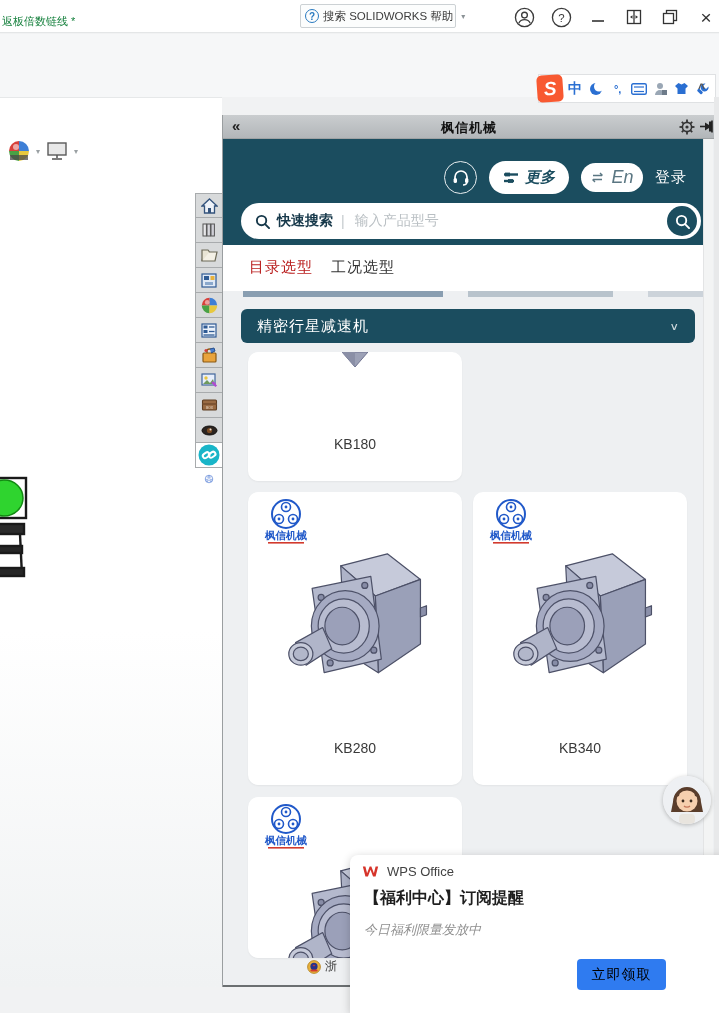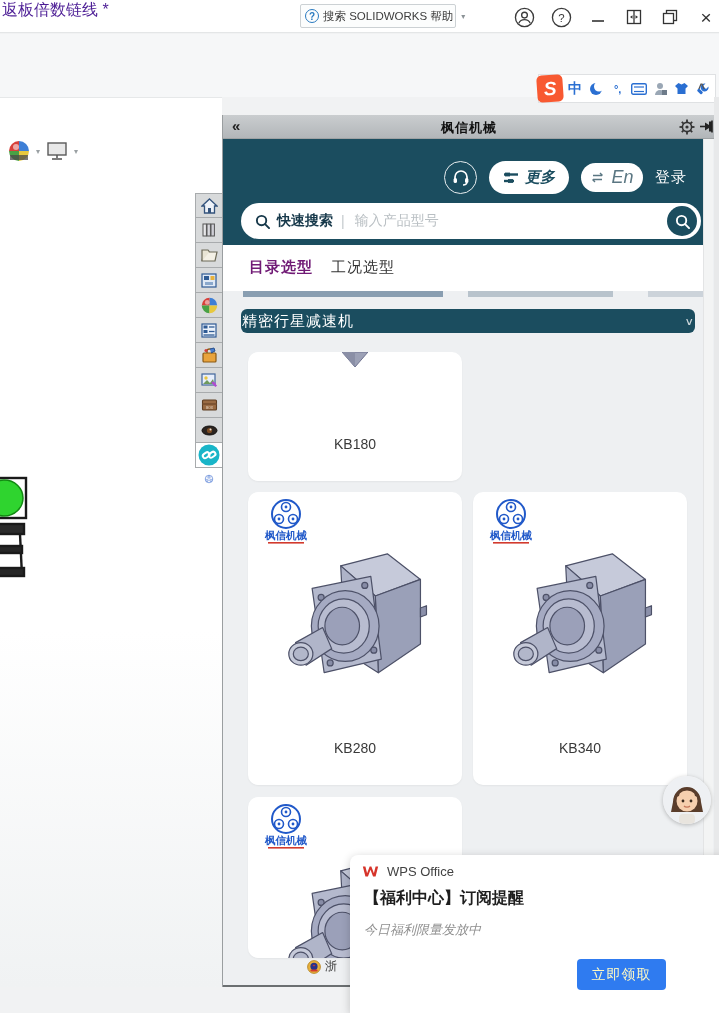--- a/index.html
+++ b/index.html
@@ -2,21 +2,21 @@
 <html><head>
 <meta charset="utf-8">
 <style>
   * { margin:0; padding:0; box-sizing:border-box; }
   html,body { background:#e9eaeb; }
   body { font-family:"Liberation Sans","DejaVu Sans",sans-serif; }
   #app { position:relative; width:719px; height:1013px; background:#f1f2f3; overflow:hidden; }
 
   
   .titlebar { position:absolute; left:0; top:0; width:719px; height:33px; background:#ffffff; border-bottom:1px solid #e4e6e7; }
-  .doc-title { position:absolute; left:2px; top:0; font-size:16px; color:#4c1d95; white-space:nowrap; }
+  .doc-title { position:absolute; left:2px; top:14px; font-size:11px; color:#15803d; white-space:nowrap; }
   .sw-search { position:absolute; left:300px; top:4px; width:156px; height:24px; background:#fcfdfd; border:1px solid #ccd1d4; border-radius:2px; display:flex; align-items:center; padding:0 4px; gap:4px; }
   .sw-search .qcirc { width:14px; height:14px; border:1.4px solid #2a7ac0; border-radius:50%; color:#2a7ac0; font-size:10px; font-weight:bold; display:flex; align-items:center; justify-content:center; flex:0 0 auto;}
   .sw-search .stext { font-size:11.5px; color:#3c3c3c; white-space:nowrap; flex:1; }
   .tb-ico { position:absolute; top:5px; width:24px; height:24px; display:flex; align-items:center; justify-content:center; }
   .closex { font-size:19px; color:#333; line-height:1; }
 
   
   .ribbon { position:absolute; left:0; top:34px; width:719px; height:63px; background:#f6f7f8; }
   .ribbon-chevron { position:absolute; right:14px; bottom:2px; font-size:12px; color:#555; font-weight:bold; }
   .ime-bar { position:absolute; left:538px; top:40px; width:178px; height:29px; background:#ffffff; border:1px solid #dfe1e3; display:flex; align-items:center; gap:2px; padding-right:2px; }
@@ -52,25 +52,25 @@
   .pill.lang { width:62px; height:29px; color:#5a7682; font-size:18px; }
   .login { color:#ffffff; font-size:15px; letter-spacing:1px; }
   .search-pill { position:absolute; left:18px; top:64px; width:460px; height:36px; background:#ffffff; border-radius:18px; display:flex; align-items:center; padding:0 4px 0 14px; }
   .sp-label { font-size:14px; font-weight:bold; color:#16384a; margin-left:7px; white-space:nowrap; }
   .sp-div { color:#c3c9cc; margin:0 10px 0 8px; font-size:14px; }
   .sp-placeholder { font-size:14px; color:#b9bfc3; flex:1; white-space:nowrap; }
   .sp-btn { width:30px; height:30px; background:#1b4d5f; border-radius:50%; display:flex; align-items:center; justify-content:center; flex:0 0 auto; }
 
   .tabs-row { position:absolute; left:0; top:130px; width:480px; height:46px; background:#ffffff; }
   .ptab { position:absolute; top:13px; font-size:15px; color:#333; letter-spacing:1px; }
-  .ptab.active { color:#701a75; font-weight:bold;text-align:center; }
+  .ptab.active { color:#b91c1c; font-weight:normal;text-align:center; }
   .ptab-underline { position:absolute; left:26px; top:42px; width:64px; height:3px; background:#1b4d5f; }
   .frag { position:absolute; height:6px; top:176px; background:#aab8c2; opacity:.8; }
 
-  .dropdown { position:absolute; left:18px; top:194px; width:454px; height:24px; background:#1b4d5f; border-radius:6px; display:flex; align-items:center; padding:0 1px; color:#fff; }
+  .dropdown { position:absolute; left:18px; top:194px; width:454px; height:34px; background:#1b4d5f; border-radius:6px; display:flex; align-items:center; padding:0 16px; color:#fff; }
   .dd-text { font-size:15px; letter-spacing:1px; flex:1; }
   .dd-chev { color:#cfd8dc; font-size:13px; transform:scaleY(.8); }
 
   .card { position:absolute; width:214px; background:#ffffff; border-radius:10px; box-shadow:0 1px 2px rgba(0,0,0,.05); overflow:hidden; }
   .card .model { position:absolute; left:0; width:100%; text-align:center; font-size:14px; color:#3a3a3a; }
   .card .fxlogo { position:absolute; left:12px; top:5px; }
   .card .gbox { position:absolute; left:28px; top:36px; }
   .tipshape { position:absolute; left:94px; top:0; }
 
   .p-footer { position:absolute; left:84px; top:843px; display:flex; align-items:center; gap:4px; }
@@ -83,21 +83,21 @@
   .avatar { position:absolute; left:663px; top:776px; width:48px; height:48px; border-radius:50%; background:#f4f5f7; box-shadow:0 1px 4px rgba(0,0,0,.25); overflow:hidden; z-index:30; }
 
   
   .wps { position:absolute; left:350px; top:855px; width:412px; height:158px; background:#ffffff; border-radius:8px 8px 0 0; box-shadow:0 2px 10px rgba(0,0,0,.2); z-index:40; }
   .wps-head { position:absolute; left:12px; top:9px; display:flex; align-items:center; gap:8px; }
   .wps-w { width:17px; height:15px; }
   .wps-app { font-size:13px; color:#424242; }
   .wps-close { position:absolute; right:16px; top:6px; font-size:17px; color:#666; }
   .wps-title { position:absolute; left:14px; top:33px; font-size:16px; font-weight:bold; color:#1f1f1f; }
   .wps-body { position:absolute; left:14px; top:66px; font-size:13px; color:#8f8f8f;font-style:italic; }
-  .wps-btn { position:absolute; left:227px; top:104px; width:89px; height:31px; background:#2f7bf0; border-radius:4px; color:#fef9c3; font-size:14px; display:flex; align-items:center; justify-content:center; letter-spacing:1px; }
+  .wps-btn { position:absolute; left:227px; top:104px; width:89px; height:31px; background:#2f7bf0; border-radius:4px; color:#000000; font-size:14px; display:flex; align-items:center; justify-content:center; letter-spacing:1px; }
 </style>
 </head>
 <body>
 
 <div id="app">
 
   <svg width="0" height="0" style="position:absolute">
     <defs>
       <g id="gearbox" stroke="#4d5168" stroke-width="1.6" stroke-linejoin="round">
         <polygon points="86,44 148,28 192,62 132,84" fill="#c6cada"></polygon>

